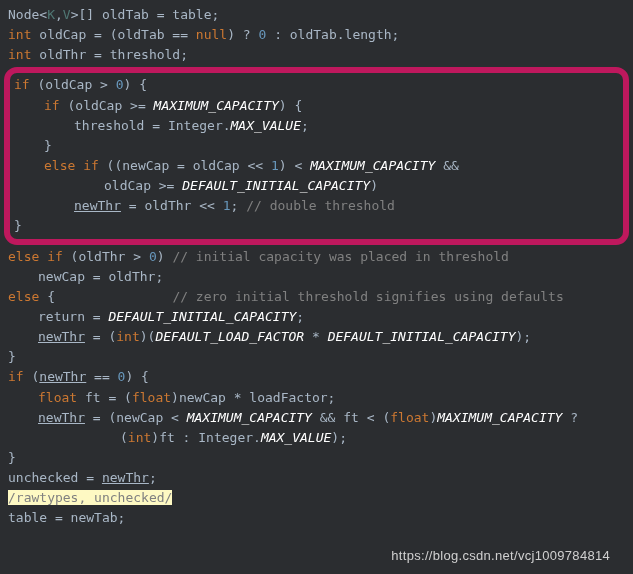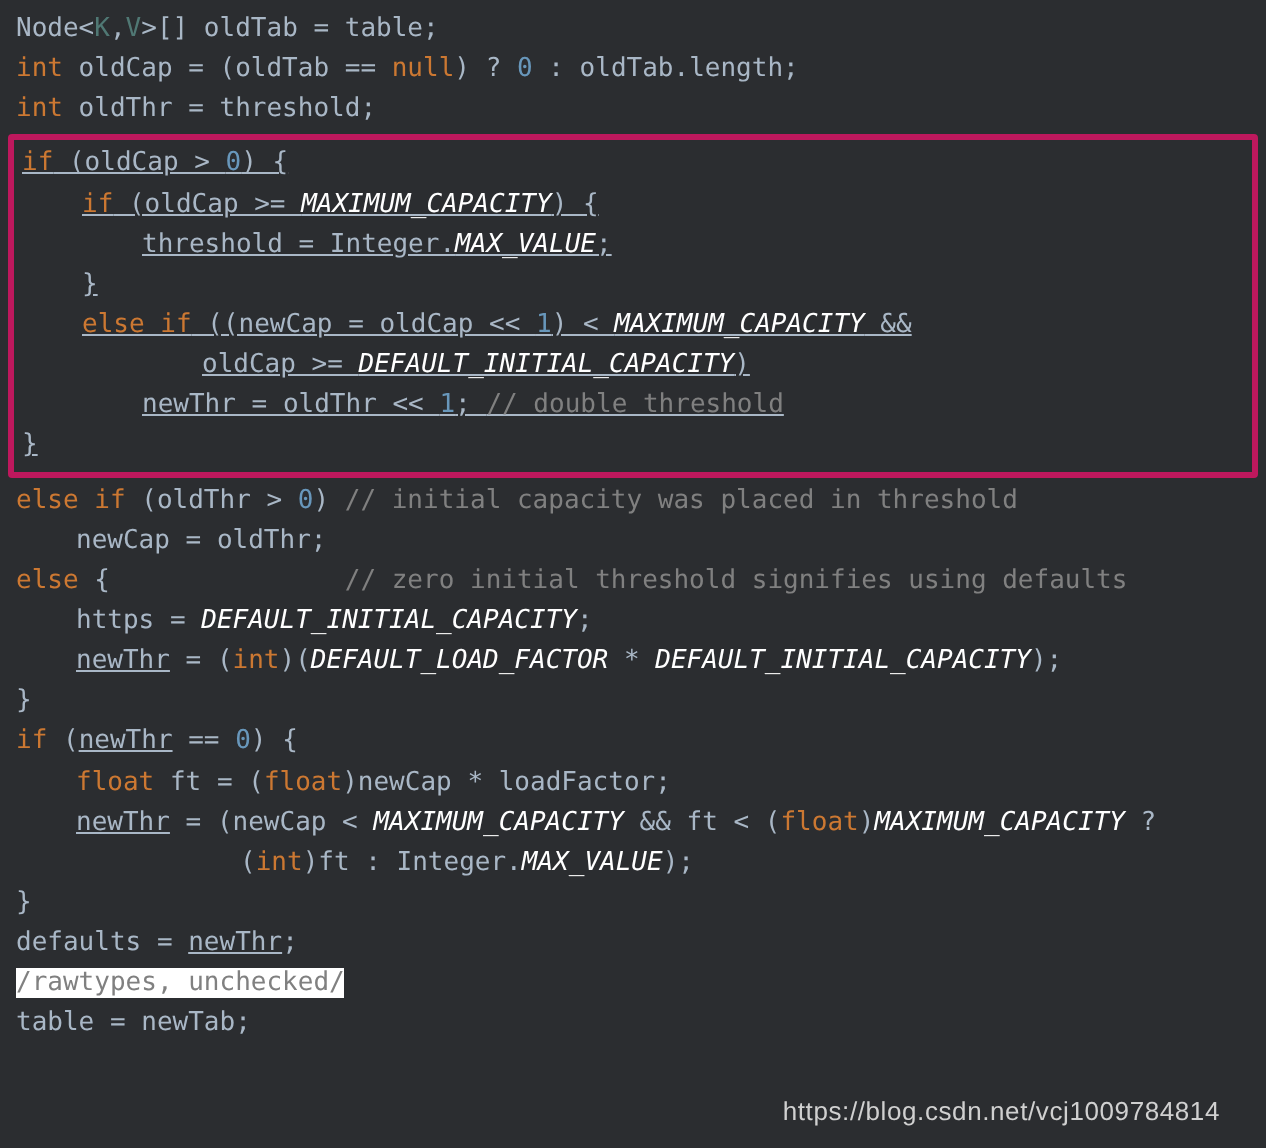--- a/index.html
+++ b/index.html
@@ -21,28 +21,27 @@
     }
     .line {
       white-space: pre;
     }
     .keyword { color: #cc7832; margin-top: 12px; }
     .generic { color: #507874; }
     .number { color: #6897bb; }
     .string-const { color: #ffffff; font-style: italic; }
     .comment { color: #808080; }
     .underline { text-decoration: underline; text-decoration-color: #a9b7c6; }
-    .annotation { color: #808080; background: #ffffff; }
+    .annotation { color: #808080; background: #fef9c3; }
     
     .red-box {
-      border: 3px solid #be185d;
-      border-radius: 2px;
+      border: 6px solid #be185d;
+      border-radius: 13px;
       padding: 2px 4px;
       margin: 2px -4px;
-      text-decoration: underline;
     }
     
     .watermark {
       position: absolute;
       bottom: 8px;
       right: 23px;
       color: #d0d0d0;
       font-size: 13px;
       font-family: Arial, sans-serif;
       letter-spacing: 0.3px;
@@ -83,37 +82,37 @@
 
 <div class="line"><span>}</span></div>
 </div>
 
 <div class="line"><span class="keyword">else if</span><span> (oldThr &gt; </span><span class="number">0</span><span>) </span><span class="comment">// initial capacity was placed in threshold</span></div>
 
 <div class="line ind1"><span>newCap = oldThr;</span></div>
 
 <div class="line"><span class="keyword">else</span><span> {               </span><span class="comment">// zero initial threshold signifies using defaults</span></div>
 
-<div class="line ind1"><span>https = </span><span class="string-const">DEFAULT_INITIAL_CAPACITY</span><span>;</span></div>
+<div class="line ind1"><span>return = </span><span class="string-const">DEFAULT_INITIAL_CAPACITY</span><span>;</span></div>
 
 <div class="line ind1"><span class="underline">newThr</span><span> = (</span><span class="keyword">int</span><span>)(</span><span class="string-const">DEFAULT_LOAD_FACTOR</span><span> * </span><span class="string-const">DEFAULT_INITIAL_CAPACITY</span><span>);</span></div>
 
 <div class="line"><span>}</span></div>
 
 <div class="line"><span class="keyword">if</span><span> (</span><span class="underline">newThr</span><span> == </span><span class="number">0</span><span>) {</span></div>
 
 <div class="line ind1"><span class="keyword">float</span><span> ft = (</span><span class="keyword">float</span><span>)newCap * loadFactor;</span></div>
 
 <div class="line ind1"><span class="underline">newThr</span><span> = (newCap &lt; </span><span class="string-const">MAXIMUM_CAPACITY</span><span> &amp;&amp; ft &lt; (</span><span class="keyword">float</span><span>)</span><span class="string-const">MAXIMUM_CAPACITY</span><span> ?</span></div>
 
 <div class="line ind4"><span>(</span><span class="keyword">int</span><span>)ft : Integer.</span><span class="string-const">MAX_VALUE</span><span>);</span></div>
 
 <div class="line"><span>}</span></div>
 
-<div class="line"><span>defaults = </span><span class="underline">newThr</span><span>;</span></div>
+<div class="line"><span>unchecked = </span><span class="underline">newThr</span><span>;</span></div>
 
 <div class="line"><span class="annotation">/rawtypes, unchecked/</span></div>
 
 
 <div class="line"><span>table = newTab;</span></div>
 
 </div>
 
 <div class="watermark">https://blog.csdn.net/vcj1009784814</div>
 

